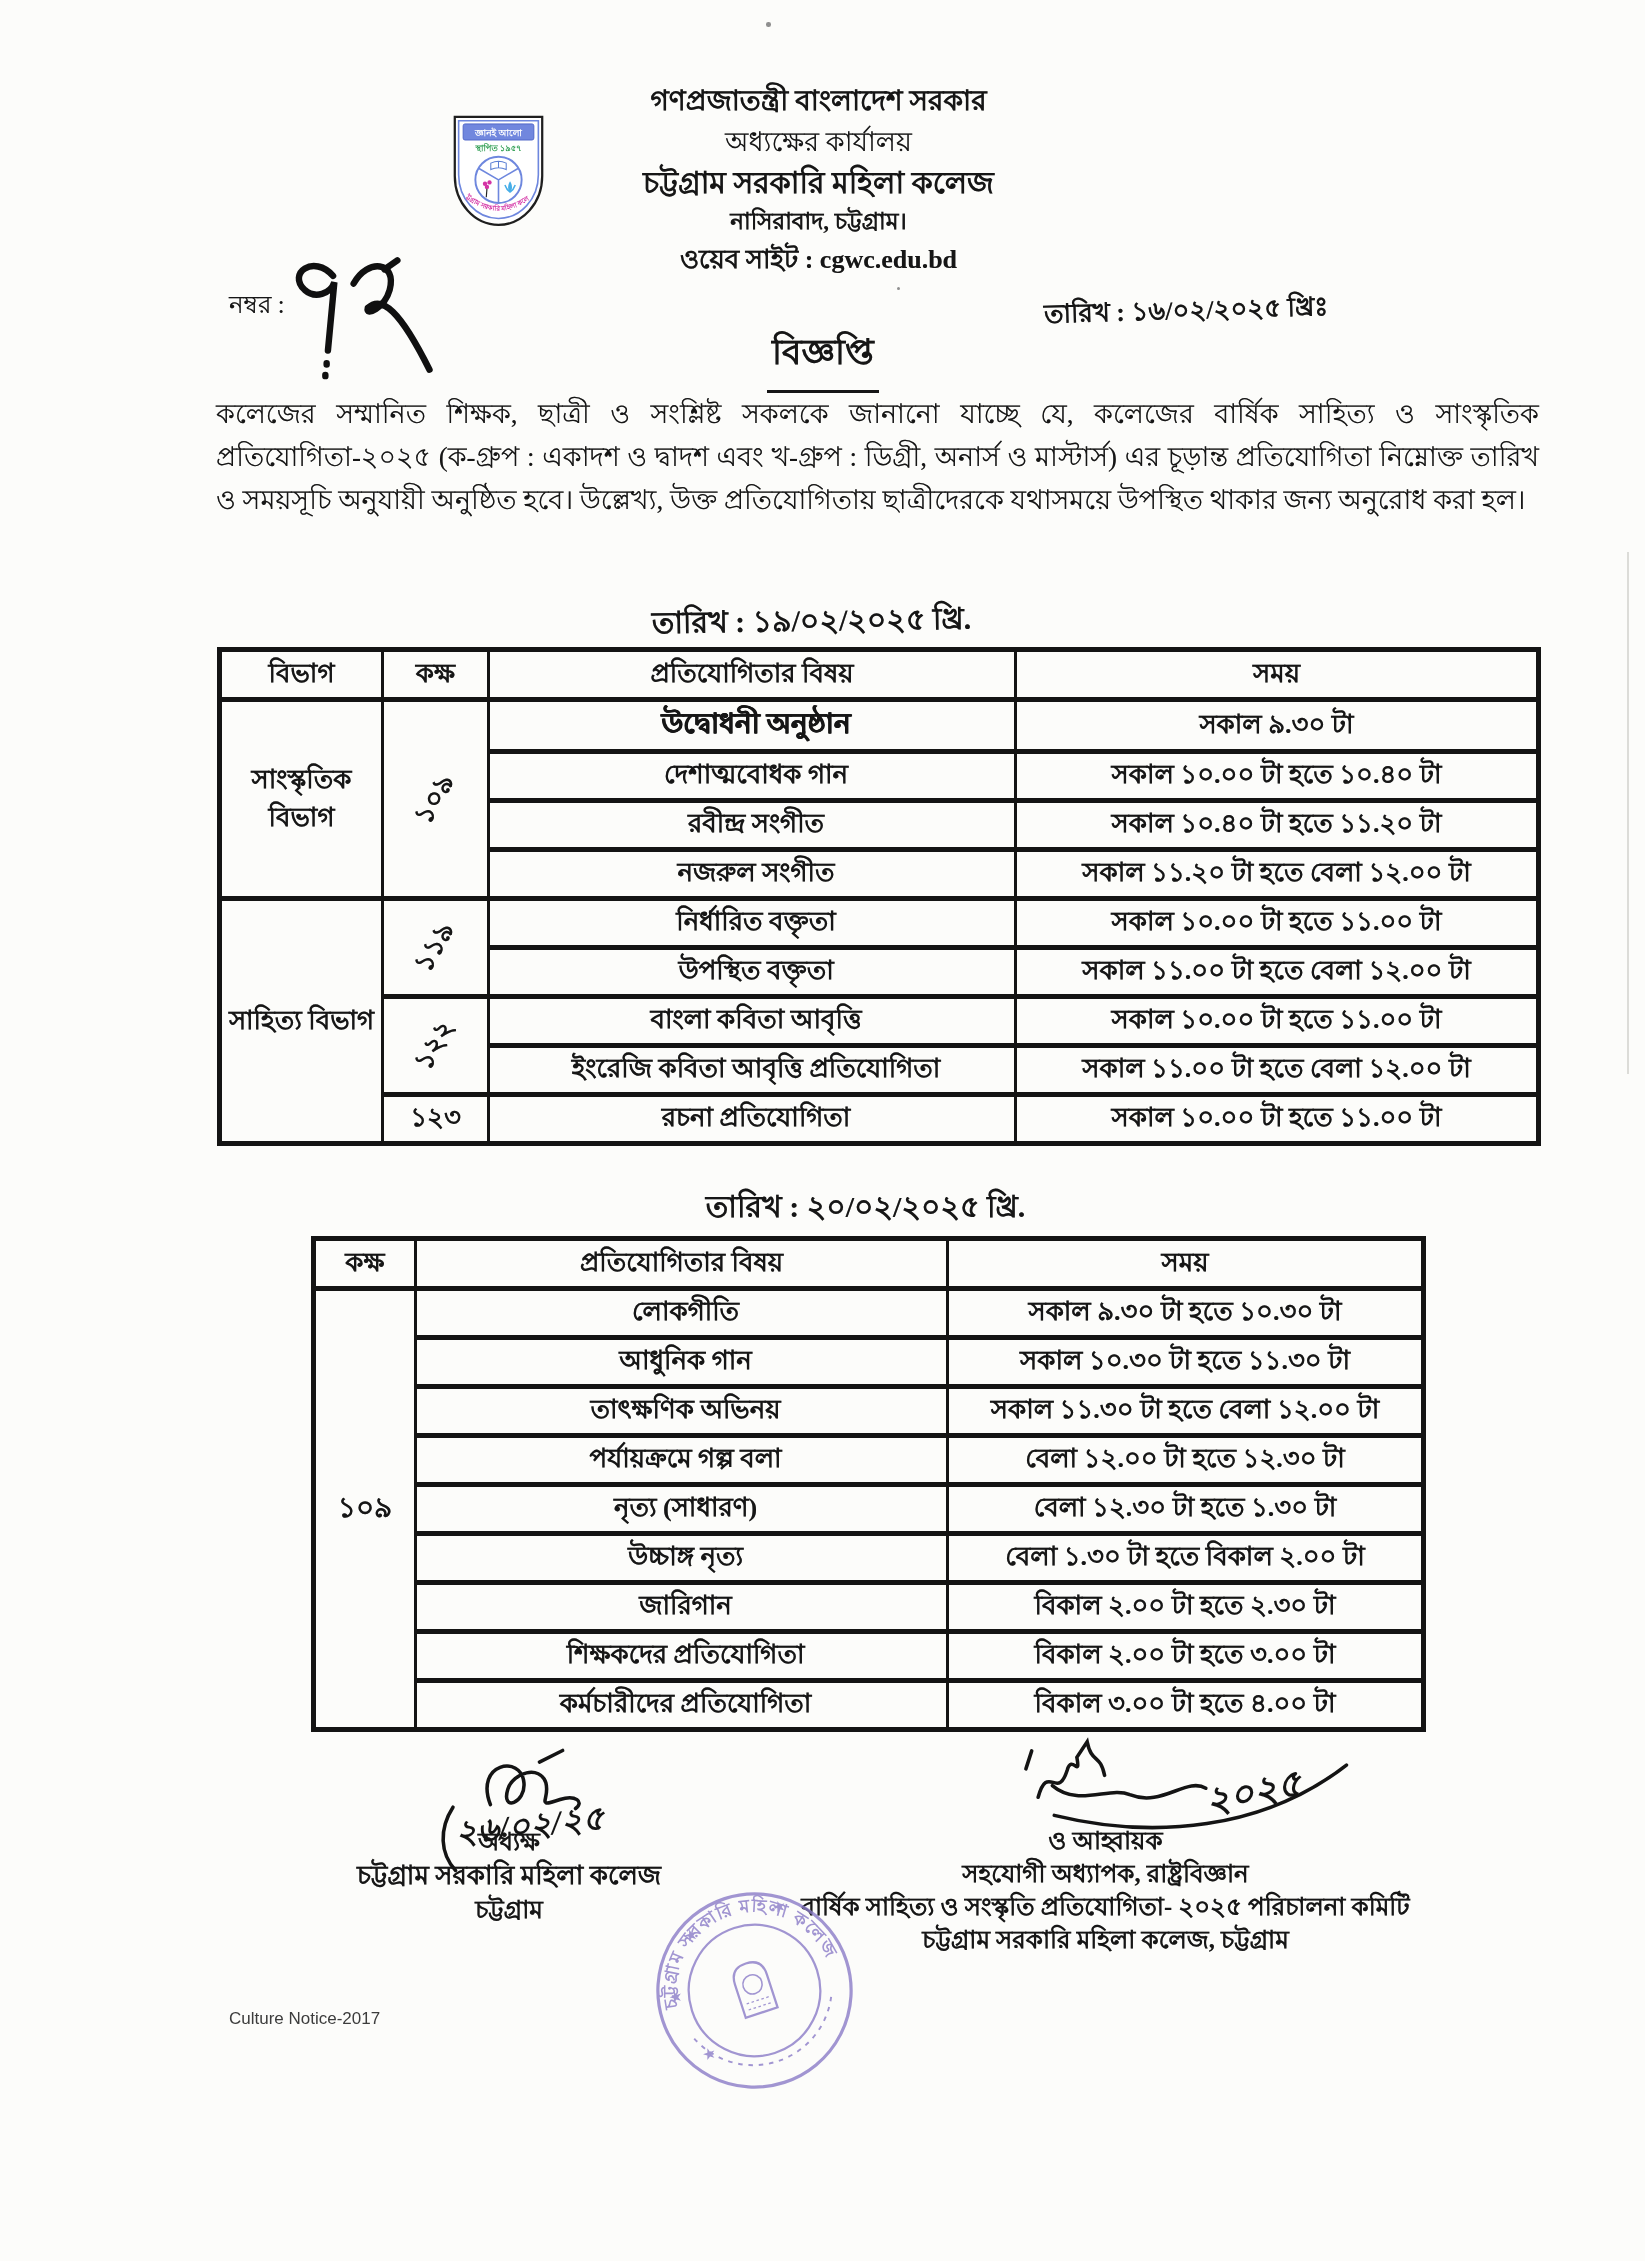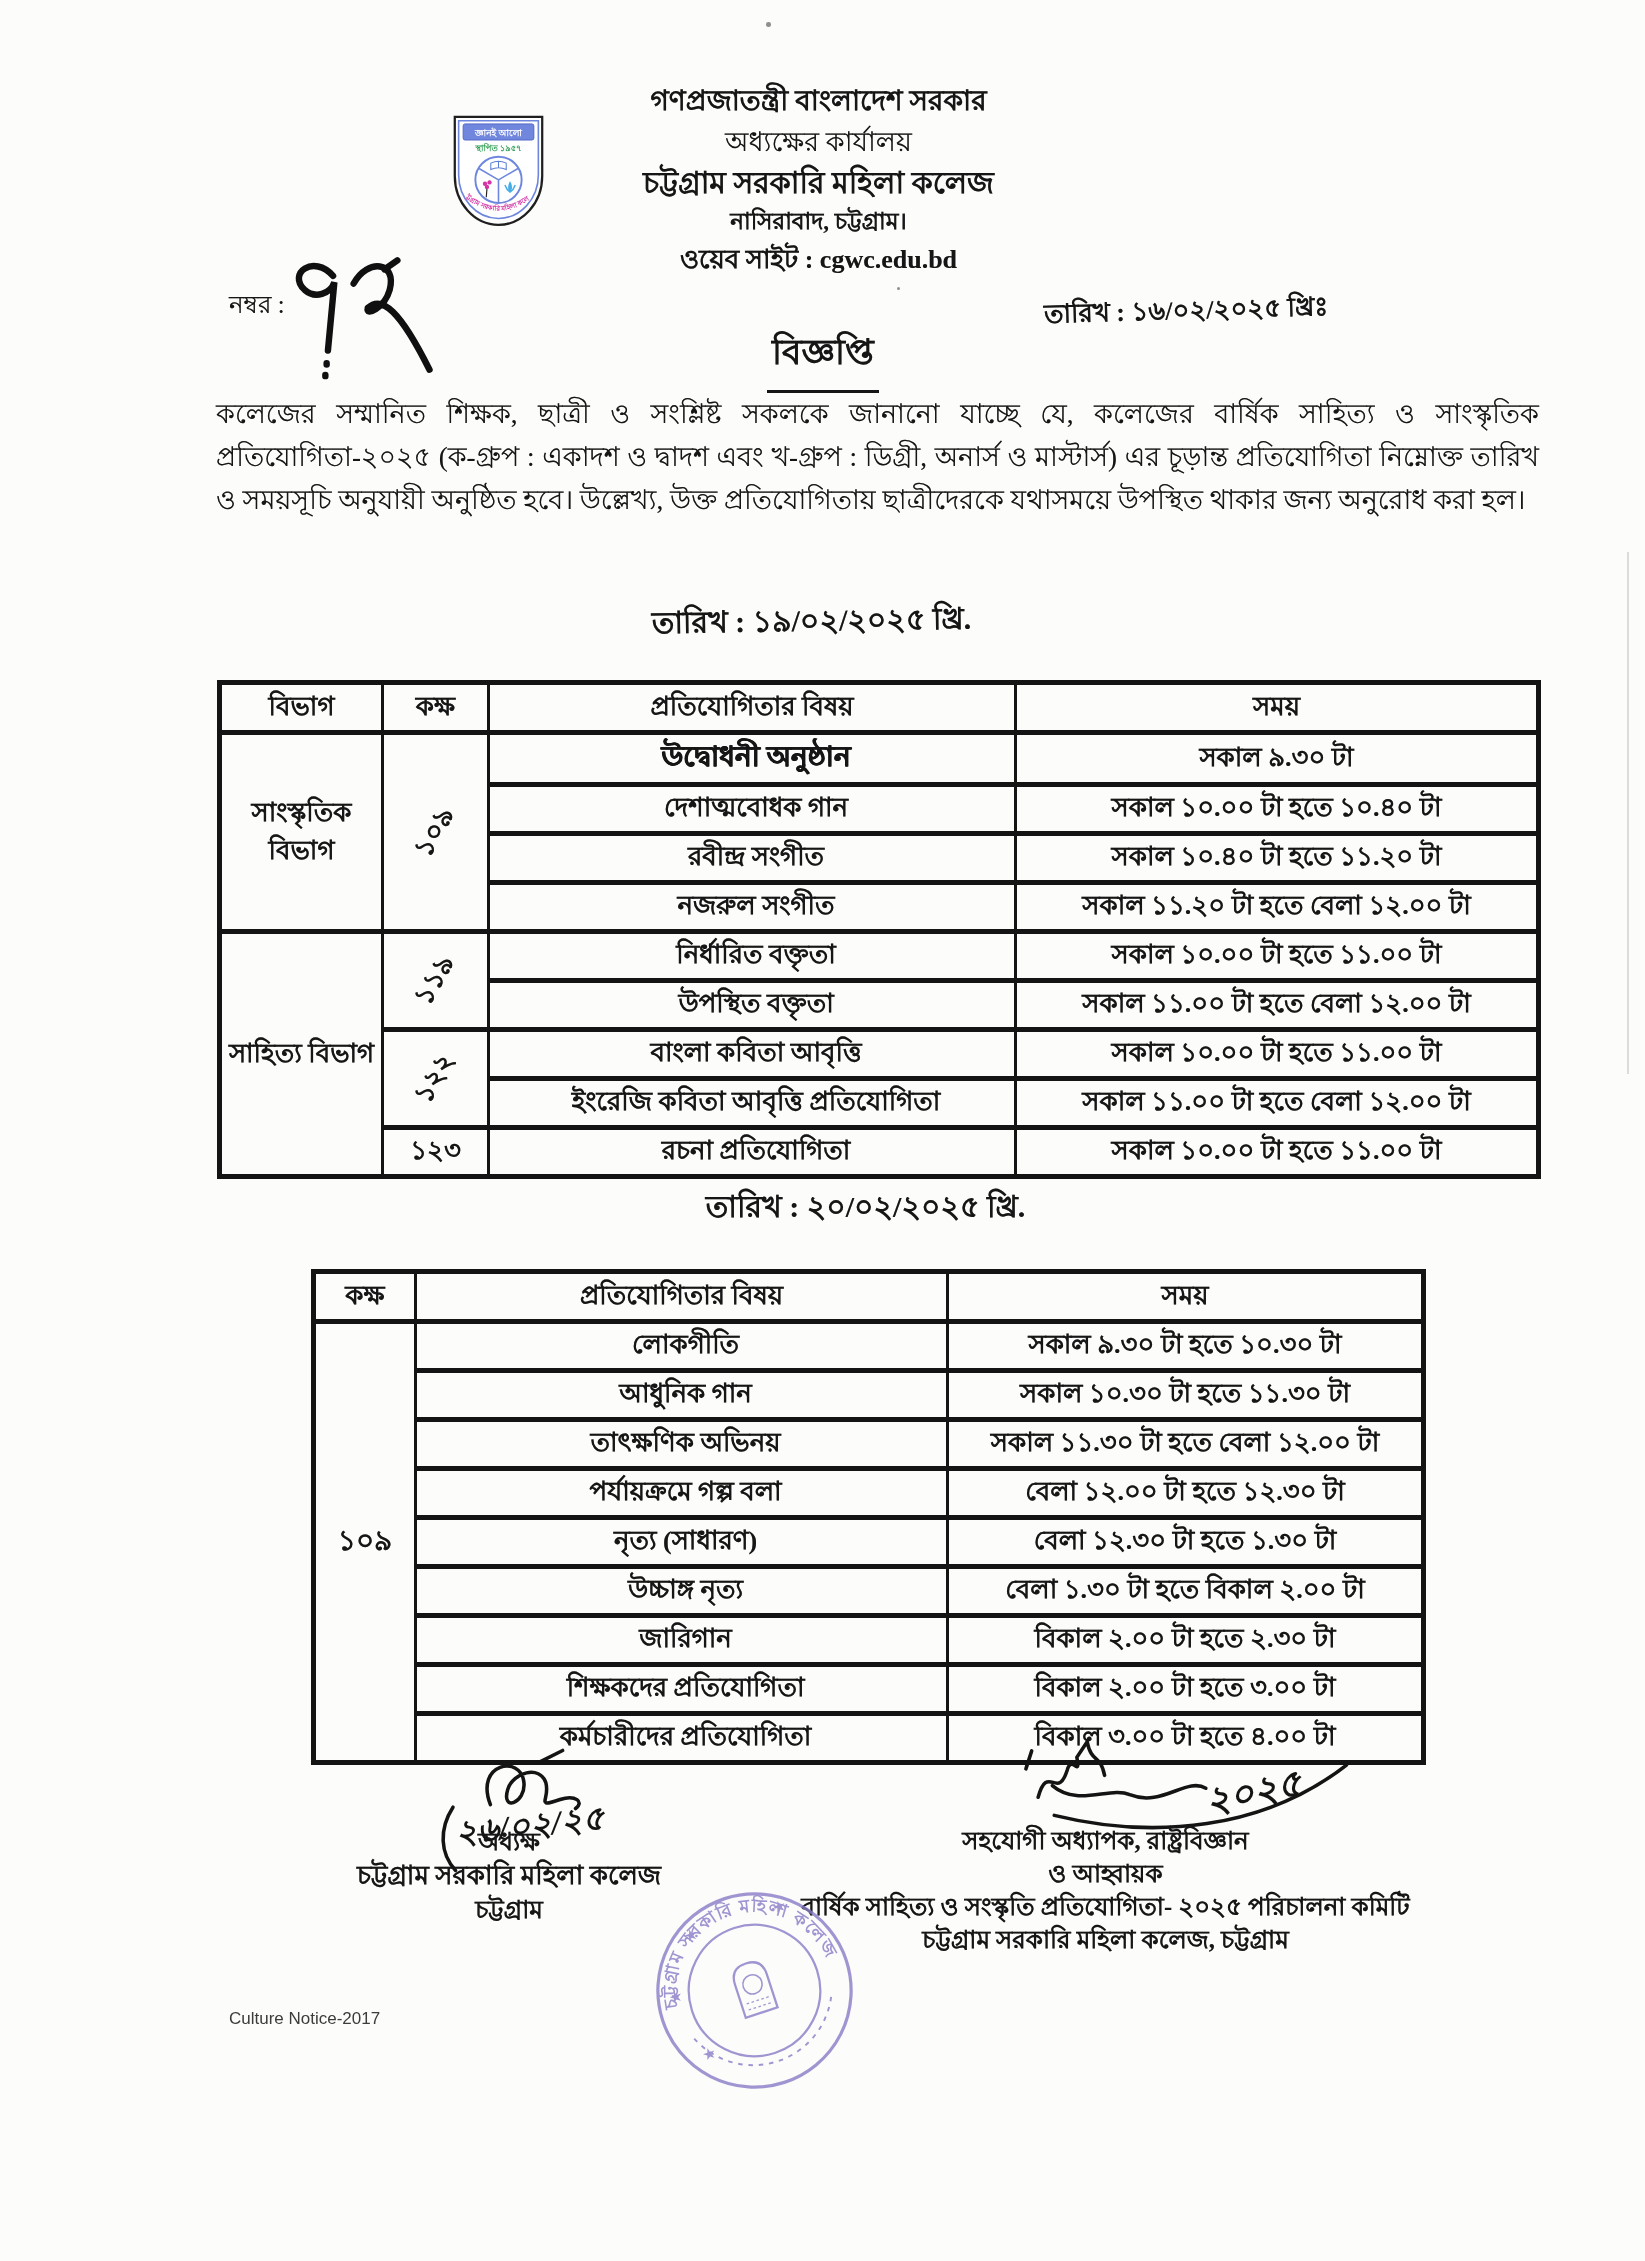--- a/index.html
+++ b/index.html
@@ -26,21 +26,21 @@
   .notice-title{left:694px; top:325px; width:258px; text-align:center;}
   .notice-title span{display:inline-block; font-size:35px; font-weight:bold; border-bottom:3.2px solid #161616; padding:0 5.2px 6.4px 5.2px;}
 
   .body-para{left:216px; top:393px; width:1323px; font-size:27px; line-height:43px; text-align:justify;}
 
   .tbl-title{font-size:30px; font-weight:bold; text-align:center;}
   .t1-title{left:489px; top:597px; width:645px; transform:rotate(-0.8deg);}
   .t2-title{left:543px; top:1183px; width:645px;}
 
   table{border-collapse:collapse; table-layout:fixed; background:transparent;}
-  .sched{position:absolute; border:5.8px solid #141414;margin-top:33px;}
+  .sched{position:absolute; border:5.8px solid #141414;}
   .sched th,.sched td{border:5.2px solid #141414; border-left-width:3.2px; border-right-width:3.2px; padding:0 3.9px; font-size:26px; font-weight:bold; overflow:hidden;}
   .sched th{height:45px; text-align:center;}
   .sched td{height:43px;}
   #table1{left:217px; top:647px; width:1319px;}
   #table2{left:311px; top:1236px; width:1110px;}
   td.dept{text-align:center; line-height:1.45; font-size:26px;}
   td.room{text-align:center;}
   .rot{display:inline-block; transform:rotate(-60deg); font-size:27px;}
   td.subj{text-align:center; padding-left:12px;}
   td.time{text-align:center;}
@@ -250,22 +250,22 @@
   <svg class="abs" style="left:993px; top:1725px;" width="387" height="142" viewBox="0 0 600 220">
     <g stroke="#141414" stroke-width="5.5" stroke-linecap="round" fill="none">
       <path d="M70,112 C85,58 100,118 115,70 C122,44 136,84 130,50 L146,26 C153,60 166,44 173,78"></path>
       <path d="M92,94 C132,128 182,94 212,108 C262,128 300,80 330,98"></path>
       <path d="M95,140 C250,178 420,162 548,62"></path>
       <path d="M60,40 l-9,28"></path>
     </g>
     <text x="328" y="118" font-size="58" font-weight="bold" font-style="italic" fill="#141414" transform="rotate(-12 430 100)">২০২৫</text>
   </svg>
   <div class="abs sig-right-block ink">
+    <div class="srb small">ও আহ্বায়ক</div>
     <div class="srb small">সহযোগী অধ্যাপক, রাষ্ট্রবিজ্ঞান</div>
-    <div class="srb small">ও আহ্বায়ক</div>
     <div class="srb small">বার্ষিক সাহিত্য ও সংস্কৃতি প্রতিযোগিতা- ২০২৫ পরিচালনা কমিটি</div>
     <div class="srb small">চট্টগ্রাম সরকারি মহিলা কলেজ, চট্টগ্রাম</div>
   </div>
 
   <svg class="abs" style="left:645px; top:1881px; opacity:.8;" width="219" height="219" viewBox="0 0 340 340">
     <g transform="rotate(-18 170 170)" stroke="#8b7cc8" fill="none">
       <circle cx="170" cy="170" r="150" stroke-width="5"></circle>
       <circle cx="170" cy="170" r="102" stroke-width="3.5"></circle>
       <path id="stamp-arc" d="M48,170 A122,122 0 0 1 292,170" stroke="none"></path>
       <text font-size="28" font-weight="bold" fill="#8b7cc8" stroke="none" letter-spacing="2">

